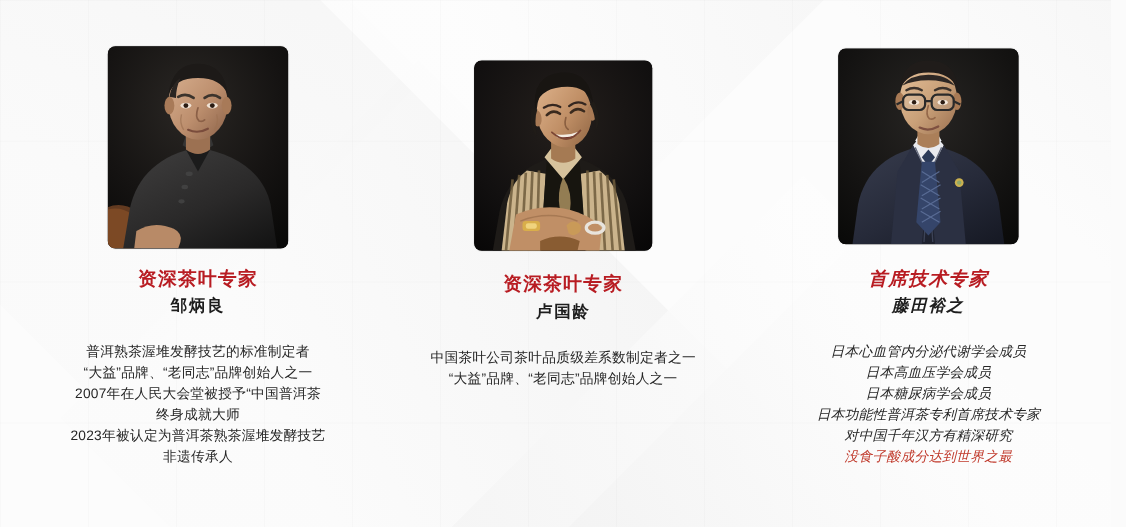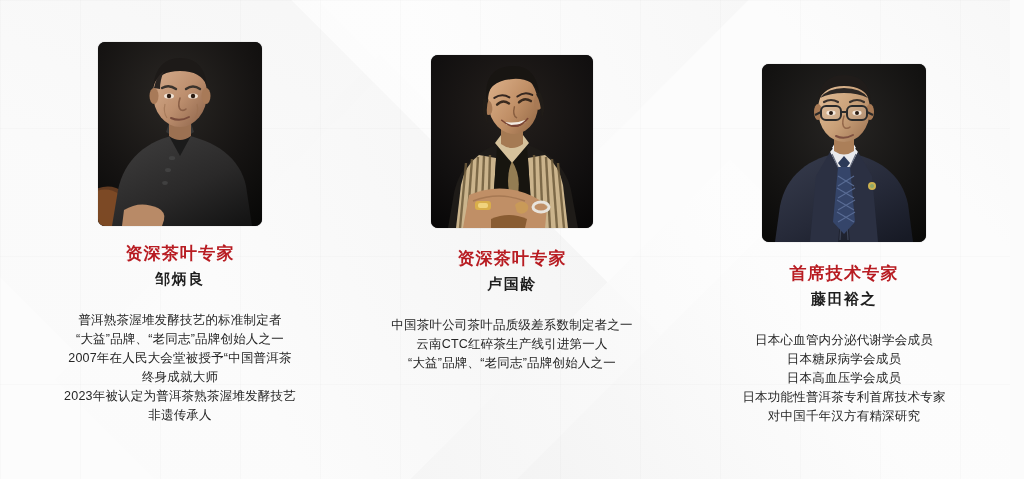--- a/index.html
+++ b/index.html
@@ -93,21 +93,21 @@
   .expert-col {
     position: relative;
     width: 332px;
     display: flex;
     flex-direction: column;
     align-items: center;
     box-sizing: border-box;
   }
   .col-1 { padding-top: 42px; }
   .col-2 { padding-top: 55px; }
-  .col-3 { padding-top: 64px; }
+  .col-3 { padding-top: 44px; font-style: italic; }
 
   
   .portrait {
     position: relative;
     width: 164px;
     height: 184px;
     border-radius: 7px;
     overflow: hidden;
     background: #0d0d0d;
     box-shadow: 0 0 0 1px rgba(0,0,0,0.04);
@@ -320,21 +320,20 @@
           <ellipse cx="110" cy="152" rx="8" ry="5" fill="none" stroke="#e8e4dd" stroke-width="3"></ellipse>
 
           <path d="M84 150 q5 -6 11 -2 q4 3 1 8 q-5 5 -10 1 z" fill="#c99a58"></path>
           <path d="M60 164 q18 -8 36 0 l-2 9 h-34 z" fill="#7a4f25" opacity="0.8"></path>
         </svg>
       </div>
       <div class="role-title">资深茶叶专家</div>
       <div class="person-name">卢国龄</div>
       <div class="bio">
         <div class="line">中国茶叶公司茶叶品质级差系数制定者之一</div>
-        <div class="line">云南CTC红碎茶生产线引进第一人</div>
         <div class="line">“大益”品牌、“老同志”品牌创始人之一</div>
       </div>
     </div>
 
     <div class="expert-col col-3">
       <div class="portrait">
         <svg viewBox="0 0 164 178" preserveAspectRatio="xMidYMid slice" aria-hidden="true">
           <defs>
             <radialGradient id="p3bg" cx="50%" cy="34%" r="82%">
               <stop offset="0%" stop-color="#272523"></stop>
@@ -408,21 +407,22 @@
 
           <path d="M82 52 q-3 9 1 12 q3 1 5 -1" stroke="#94684a" stroke-width="1.5" fill="none" stroke-linecap="round"></path>
 
           <path d="M74 72 q8 4 17 -1" stroke="#7e5040" stroke-width="2" fill="none" stroke-linecap="round"></path>
         </svg>
       </div>
       <div class="role-title">首席技术专家</div>
       <div class="person-name">藤田裕之</div>
       <div class="bio">
         <div class="line">日本心血管内分泌代谢学会成员</div>
+        <div class="line">日本高血压学会成员</div>
         <div class="line">日本糖尿病学会成员</div>
-        <div class="line">日本高血压学会成员</div>
         <div class="line">日本功能性普洱茶专利首席技术专家</div>
         <div class="line">对中国千年汉方有精深研究</div>
+        <div class="line highlight">没食子酸成分达到世界之最</div>
       </div>
     </div>
 
   </div>
 </div>
 
 </body></html>

